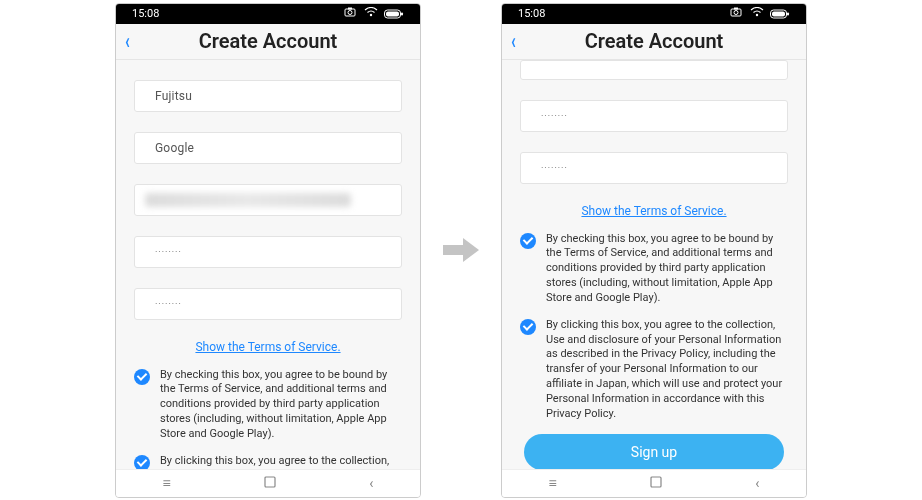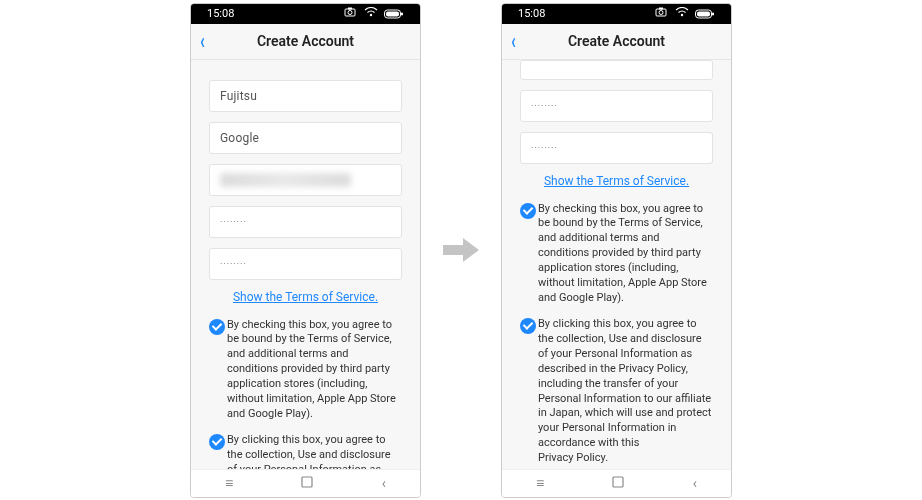--- a/index.html
+++ b/index.html
@@ -7,21 +7,21 @@
     background: #fff;
     font-family: -apple-system, BlinkMacSystemFont, "Segoe UI", Roboto, Helvetica, Arial, sans-serif;
     width: 922px;
     height: 500px;
     display: flex;
     align-items: center;
     justify-content: center;
     gap: 20px;
   }
   .phone {
-    width: 231px;
+    width: 306px;
     height: 495px;
     border: 1px solid #ccc;
     border-radius: 4px;
     overflow: hidden;
     display: flex;
     flex-direction: column;
     background: #f7f7f7;
   }
   .statusbar {
     height: 20px;
@@ -47,40 +47,40 @@
     left: 8px;
     font-size: 22px;
     color: #1e88ff;
     font-weight: bold;
     line-height: 1;
     transform: scaleX(0.7);
   }
   .navbar .title {
     flex: 1;
     text-align: center;
-    font-size: 14px;
+    font-size: 20px;
     font-weight: 600;
     color: #222;
   }
   .content {
     flex: 1;
     overflow: hidden;
     padding: 8px 18px 0 18px;
   }
   .field {
     background: #fff;
     border: 1px solid #e3e3e3;
     border-radius: 3px;
     height: 32px;
     display: flex;
     align-items: center;
-    padding: 0 10px;
+    padding: 0 20px;
     font-size: 12px;
     color: #555;
-    margin-bottom: 10px;
+    margin-bottom: 20px;
     letter-spacing: 0.2px;
   }
   .field.blurred {
     color: transparent;
     position: relative;
   }
   .field.blurred::before {
     content: "";
     position: absolute;
     left: 10px;
@@ -98,21 +98,21 @@
   .link {
     text-align: center;
     font-size: 12px;
     color: #1e88ff;
     text-decoration: underline;
     margin: 0 0 14px 0;
   }
   .agree-row {
     display: flex;
     align-items: flex-start;
-    gap: 2px;
+    gap: 10px;
     margin-bottom: 12px;
   }
   .check {
     flex-shrink: 0;
     width: 16px;
     height: 16px;
     border-radius: 50%;
     background: #1e88ff;
     position: relative;
     margin-top: 1px;

